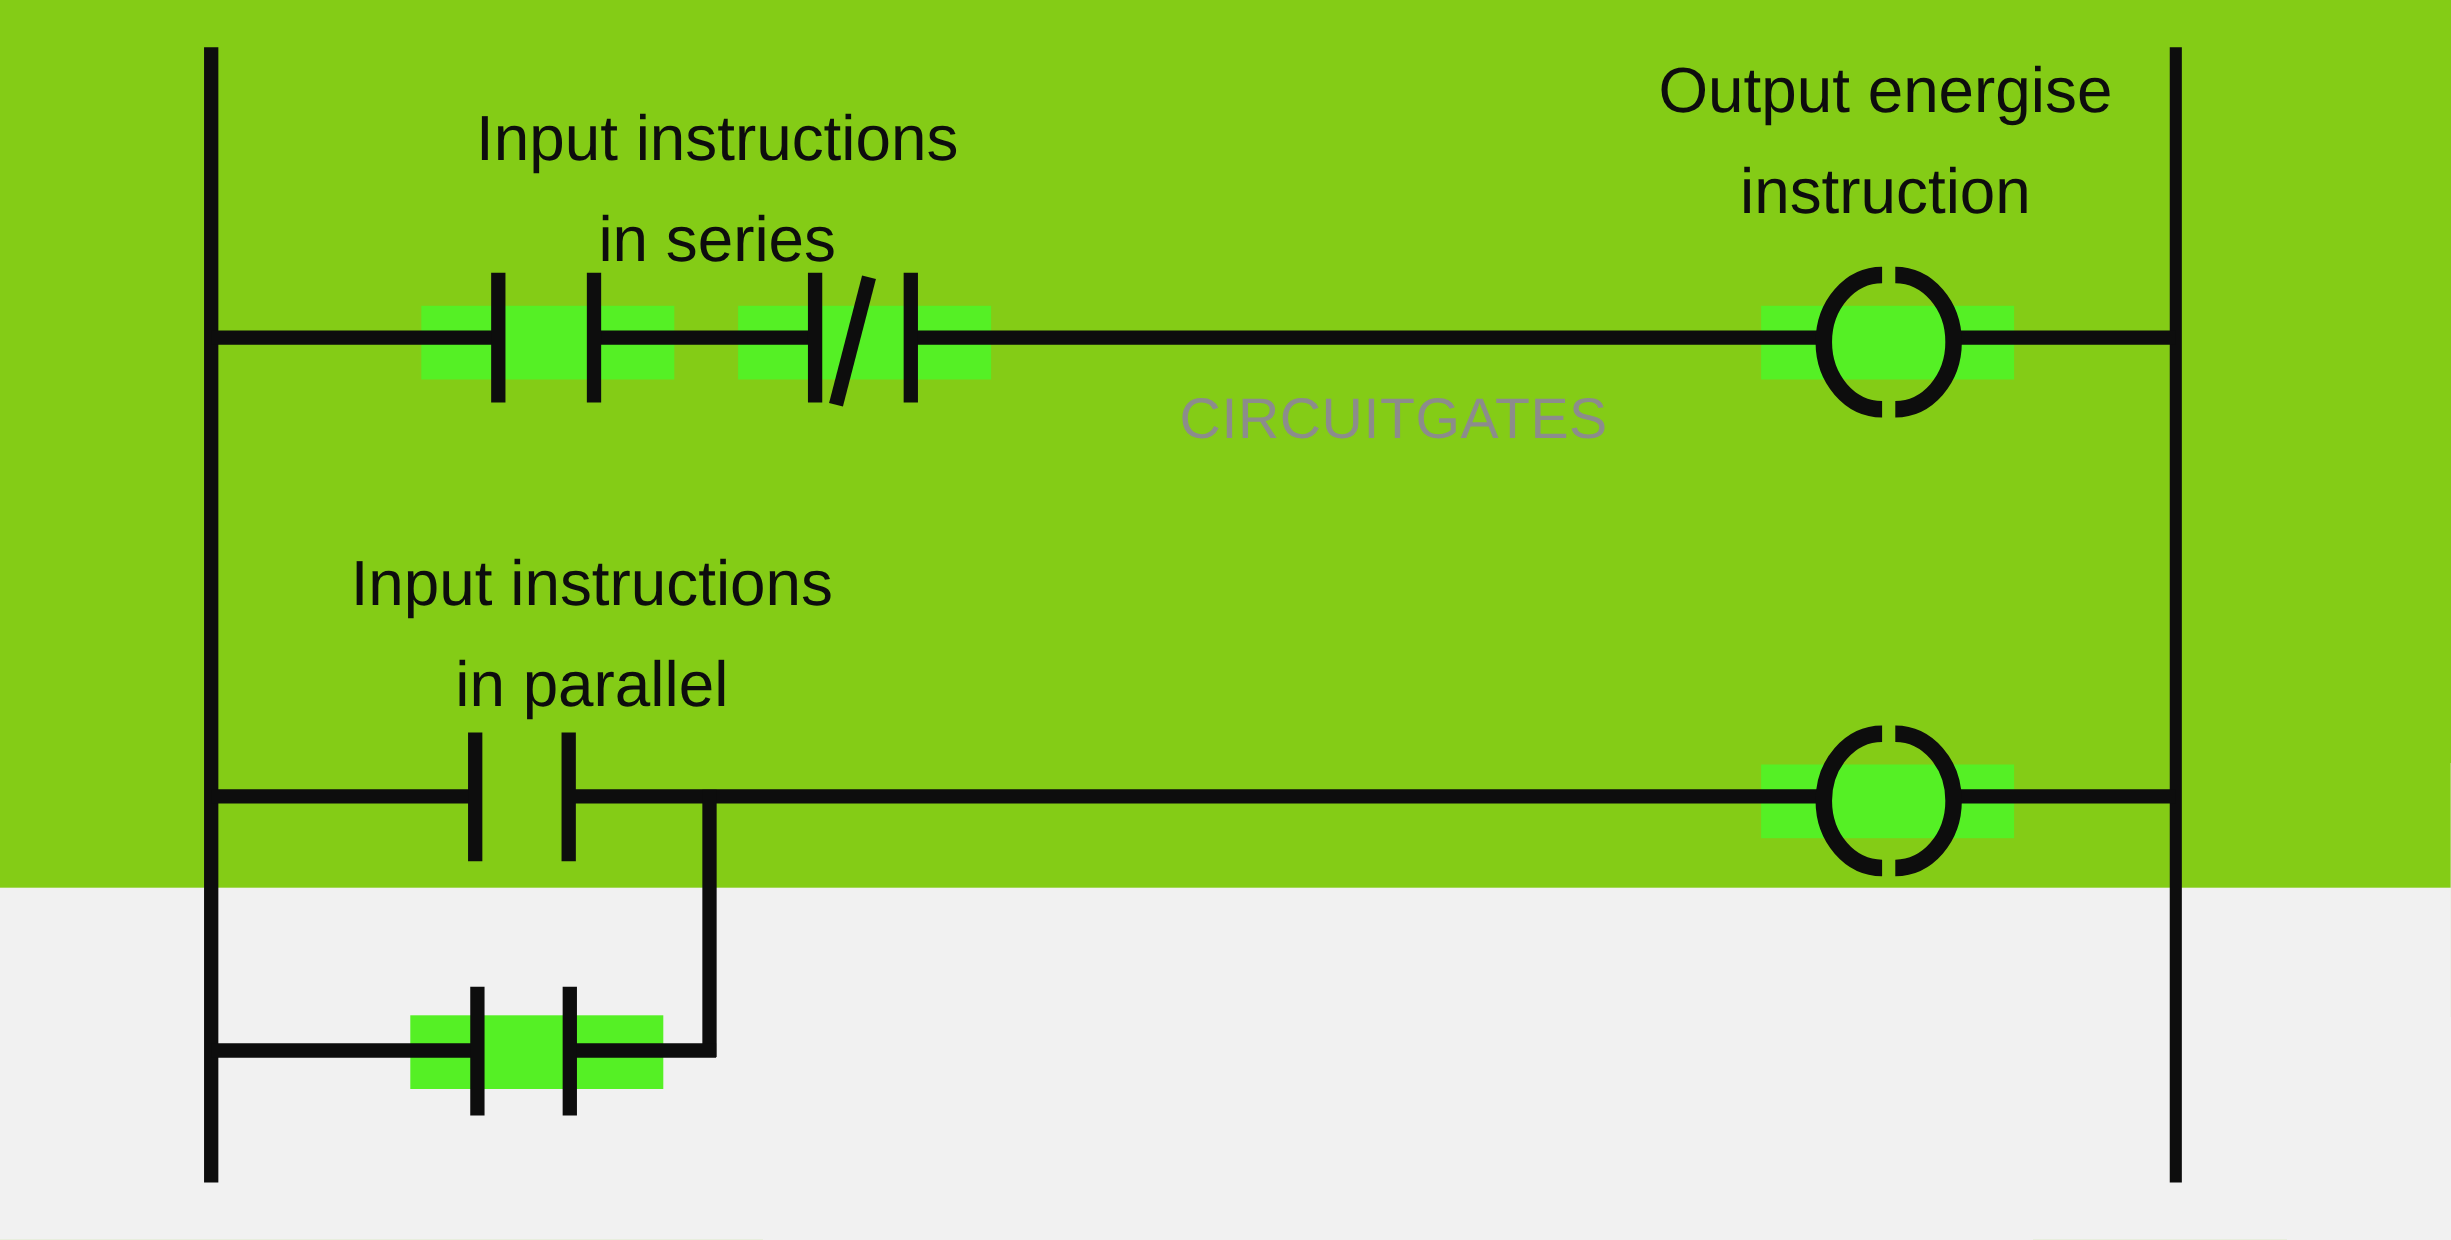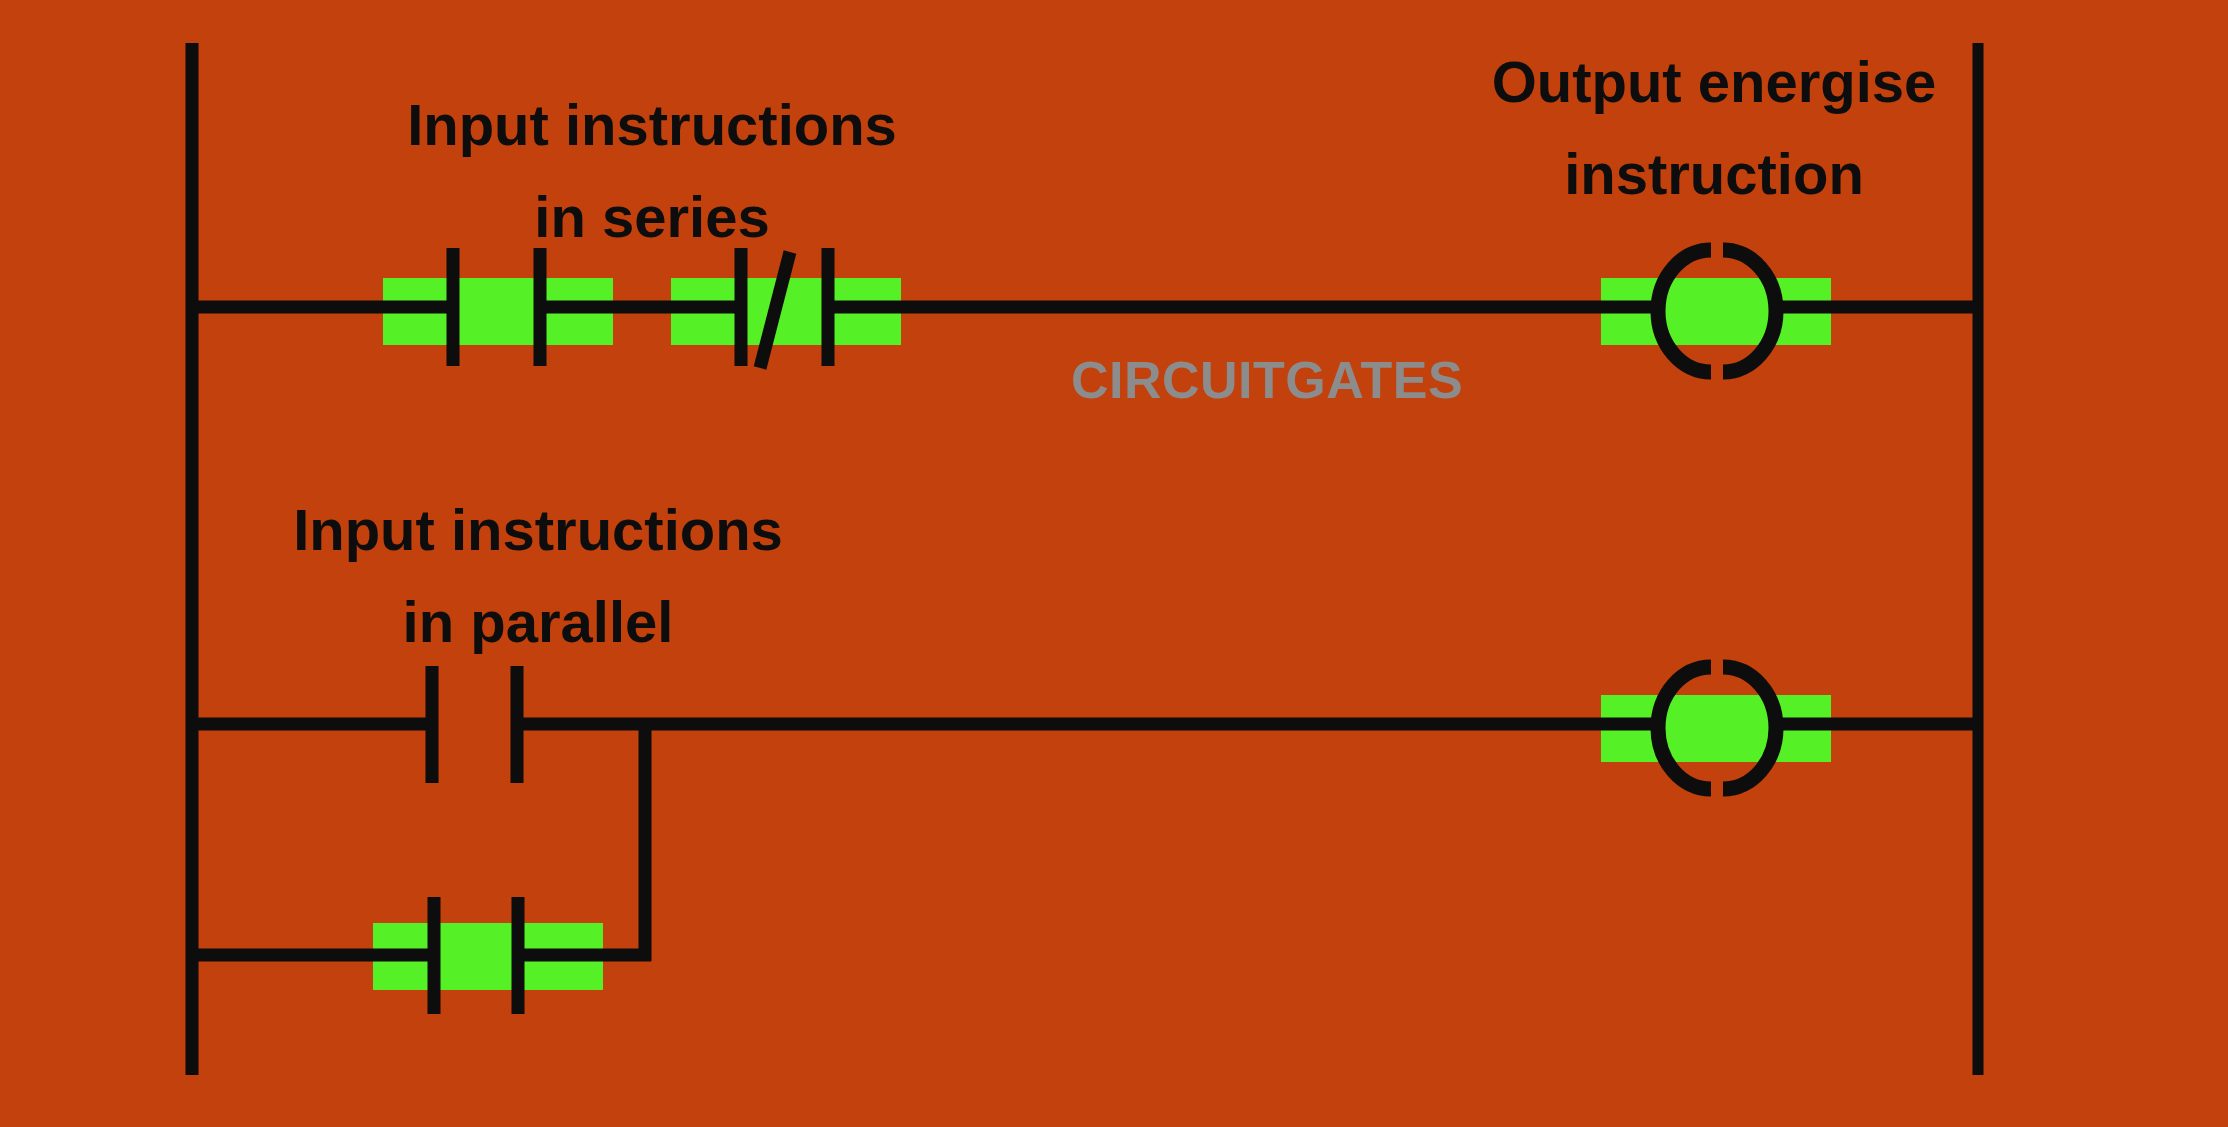--- a/index.html
+++ b/index.html
@@ -10,23 +10,22 @@
   }
   body {
     width: 2228px;
     height: 1127px;
     overflow: hidden;
     font-family: "Liberation Sans", sans-serif;
   }
   #diagram-root {
     position: relative;
     width: 2228px;
-    height: 1127px;
-    background: #c2410c;
-    font-weight: bold;
+    height: 807px;
+    background: #84cc16;
   }
   svg.ladder {
     position: absolute;
     top: 0;
     left: 0;
     width: 2228px;
     height: 1127px;
     display: block;
   }
   .anno-text {

